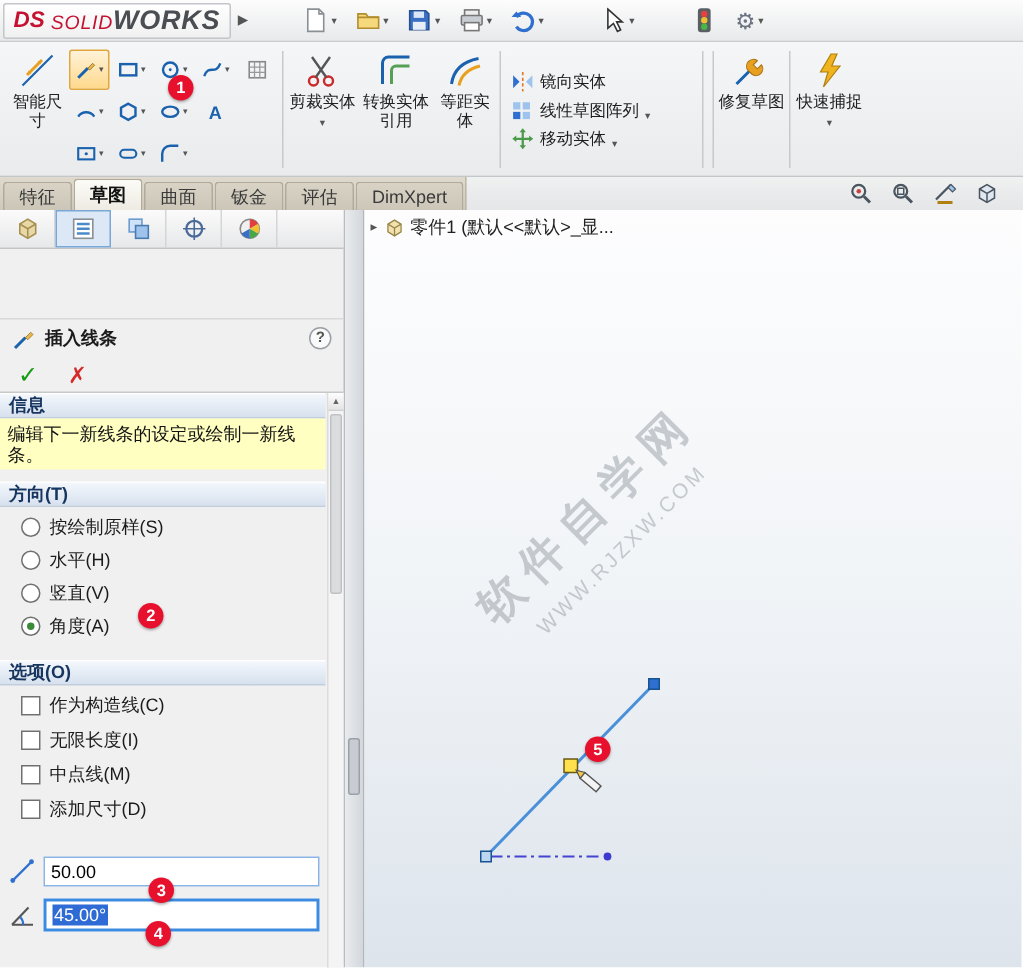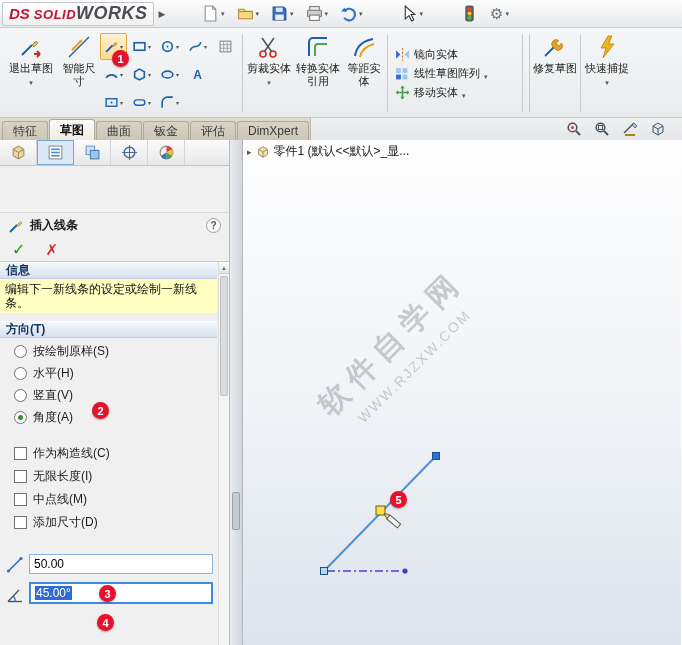--- a/index.html
+++ b/index.html
@@ -6,21 +6,21 @@
   html,body { width:682px; height:645px; overflow:hidden; }
   body { font-family:"Liberation Sans","DejaVu Sans",sans-serif; font-size:12px; color:#1c1c1c; background:#fff; position:relative; }
 
   
   .titlebar { position:absolute; left:0; top:0; width:682px; height:28px;
     background:linear-gradient(#fdfdfd,#e7e9eb); border-bottom:1px solid #c9ccd0;
     display:flex; align-items:center; }
   .logo-box { width:152px; height:24px; margin-left:2px; background:linear-gradient(#ffffff,#f0f0f0);
     border:1px solid #c4c6c9; border-radius:2px; display:flex; align-items:center; padding-left:6px; gap:4px; }
   .logo-ds { color:#c41230; font-weight:bold; font-style:italic; font-size:15px; }
-  .logo-solid { color:#c41230; font-weight:bold; font-style:italic; font-size:13px; letter-spacing:0.5px; }
+  .logo-solid { color:#c41230; font-weight:normal; font-style:italic; font-size:13px; letter-spacing:0.5px; }
   .logo-works { color:#4a4d52; font-weight:bold; font-style:italic; font-size:18px; letter-spacing:0.5px; }
   .menu-arrow { width:16px; height:24px; display:flex; align-items:center; justify-content:center;
     color:#555; font-size:9px; cursor:pointer; }
   .qat { display:flex; align-items:center; gap:4px; margin-left:28px; }
   .qat-btn { display:flex; align-items:center; gap:2px; padding:2px 4px; border-radius:2px; }
   .qat-btn svg { width:17px; height:17px; display:block; }
   .dd { font-size:7px; color:#555; }
   .gear-glyph { font-size:15px; color:#6b7480; }
   .qat-gap { width:22px; }
 
@@ -77,21 +77,21 @@
   .grp-hdr { height:17px; display:flex; align-items:center; padding:0 6px; font-weight:bold; color:#16355f;
     background:linear-gradient(#f3f7fc,#d7e1ee); border-top:1px solid #fff; border-bottom:1px solid #c2cedd; }
   .msg { background:#ffffc2; padding:3px 5px; line-height:14px; min-height:32px; color:#111; }
   .grp-body { padding:2px 0 4px 0; }
   .radio-row, .chk-row { display:flex; align-items:center; gap:6px; height:22px; padding-left:14px; }
   .chk-row { height:23px; }
   .radio { width:13px; height:13px; border:1px solid #707070; border-radius:50%; background:#fff; position:relative; flex:0 0 auto; }
   .radio.sel::after { content:""; position:absolute; inset:3px; border-radius:50%; background:#3a8a3a; }
   .chk { width:13px; height:13px; border:1px solid #707070; background:#fff; flex:0 0 auto; }
   .gap8 { height:8px; } .gap10 { height:10px; }
-  .param-row { display:flex; align-items:flex-end; gap:5px; padding:4px 4px 4px 6px; }
+  .param-row { display:flex; align-items:center; gap:5px; padding:4px 4px 4px 6px; }
   .param-row svg { width:18px; height:18px; flex:0 0 auto; }
   .swinput { flex:1; height:20px; background:#fff; border:1px solid #8ab4e4; display:flex; align-items:center;
     padding:0 4px; font-size:12px; color:#000; }
   .swinput.focused { border:2px solid #3c8be0; height:22px; }
   .sel-text { background:#2e6bd4; color:#fff; padding:0 1px; }
   .scrollbar { position:absolute; right:0; top:0; bottom:-241px; width:11px; background:#f4f4f4; border-left:1px solid #dcdcdc; }
   .sb-up { height:12px; display:flex; align-items:center; justify-content:center; font-size:6px; color:#666;
     background:linear-gradient(#fdfdfd,#e4e4e4); border-bottom:1px solid #d0d0d0; }
   .sb-thumb { position:absolute; left:1px; right:1px; top:14px; height:120px; background:#dadcde; border:1px solid #bfc2c5; border-radius:2px; }
 
@@ -184,29 +184,20 @@
         </svg>
     </div>
     <div class="qat-btn">
       <span class="gear-glyph">⚙</span>
       <span class="dd">▾</span>
     </div>
   </div>
 </div>
 
 <div class="ribbon">
-  <div class="rbn-big" style="width:54px">
-    <svg viewBox="0 0 26 26">
-        <line x1="4" y1="21" x2="14" y2="11" stroke="#1a62ae" stroke-width="2"></line>
-        <polygon points="14,11 18,7 20,9 16,13" fill="#e8b84a" stroke="#8a6a20" stroke-width="0.6"></polygon>
-        <path d="M16 20 h6 M22 20 l-3 -3 M22 20 l-3 3" fill="none" stroke="#c92a2a" stroke-width="1.8"></path>
-      </svg>
-    <span class="rbn-label">退出草图</span>
-    <span class="dd">▾</span>
-  </div>
   <div class="rbn-big" style="width:42px">
     <svg viewBox="0 0 26 26">
         <line x1="3" y1="23" x2="23" y2="3" stroke="#1a62ae" stroke-width="1.4"></line>
         <line x1="6" y1="16" x2="16" y2="6" stroke="#e8a020" stroke-width="2"></line>
         <polygon points="6,16 9,15 7,13" fill="#e8a020"></polygon>
         <polygon points="16,6 13,7 15,9" fill="#e8a020"></polygon>
       </svg>
     <span class="rbn-label">智能尺寸</span>
   </div>
   <div class="rbn-grid">
@@ -476,20 +467,21 @@
           <span class="radio"></span>
           <span>竖直(V)</span>
         </div>
         <div class="radio-row">
           <span class="radio sel"></span>
           <span>角度(A)</span>
         </div>
       </div>
       <div class="gap8"></div>
 
+      <div class="grp-hdr">选项(O)</div>
       <div class="grp-body">
         <div class="chk-row">
           <span class="chk"></span>
           <span>作为构造线(C)</span>
         </div>
         <div class="chk-row">
           <span class="chk"></span>
           <span>无限长度(I)</span>
         </div>
         <div class="chk-row">

